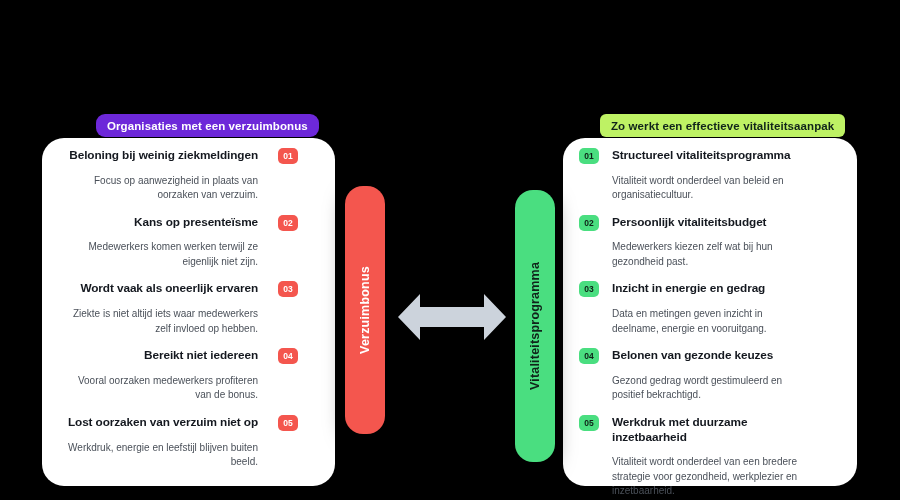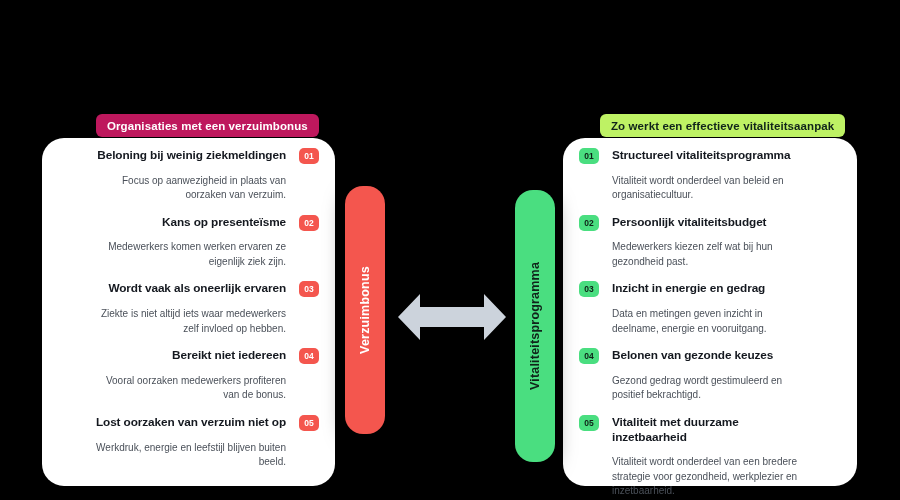--- a/index.html
+++ b/index.html
@@ -29,30 +29,30 @@
     border-radius:6px;
     display:flex;
     align-items:center;
     justify-content:center;
     font-size:11.5px;
     font-weight:bold;
     letter-spacing:0.1px;
     white-space:nowrap;
     padding:0 11px;
   }
-  #pill-left  { left:96px;  top:114px; color:#ffffff; background:#be185d; }
+  #pill-left  { left:96px;  top:114px; color:#ffffff; background:#6d28d9;border-radius:9px; }
   #pill-right { left:600px; top:114px; color:#10241a; background:#bef264; }
 
   
   .list { position:absolute; }
   #list-left  { left:42px;  top:148px; width:293px; }
   #list-right { left:563px; top:148px; width:294px; }
 
   .item { position:relative; display:flex; }
-  #list-left  .item { justify-content:flex-end; padding:0 16px 0 20px; }
+  #list-left  .item { padding:0 16px 0 20px;gap:7px; }
   #list-right .item { justify-content:flex-start; padding:0 20px 0 16px; }
 
   .item-body { }
   #list-left  .item-body { text-align:right; width:196px; }
   #list-right .item-body { text-align:left;  width:200px; }
 
   .item-title {
     font-size:11.8px;
     font-weight:bold;
     color:#14181f;
@@ -124,21 +124,21 @@
       <div class="item-body">
         <div class="item-title">Beloning bij weinig ziekmeldingen</div>
         <div class="item-desc">Focus op aanwezigheid in plaats van oorzaken van verzuim.</div>
       </div>
       <div class="num red">01</div>
     </div>
 
     <div class="item">
       <div class="item-body">
         <div class="item-title">Kans op presenteïsme</div>
-        <div class="item-desc">Medewerkers komen werken ervaren ze eigenlijk ziek zijn.</div>
+        <div class="item-desc">Medewerkers komen werken terwijl ze eigenlijk niet zijn.</div>
       </div>
       <div class="num red">02</div>
     </div>
 
     <div class="item">
       <div class="item-body">
         <div class="item-title">Wordt vaak als oneerlijk ervaren</div>
         <div class="item-desc">Ziekte is niet altijd iets waar medewerkers zelf invloed op hebben.</div>
       </div>
       <div class="num red">03</div>
@@ -192,21 +192,21 @@
       <div class="num green">04</div>
       <div class="item-body">
         <div class="item-title">Belonen van gezonde keuzes</div>
         <div class="item-desc">Gezond gedrag wordt gestimuleerd en positief bekrachtigd.</div>
       </div>
     </div>
 
     <div class="item">
       <div class="num green">05</div>
       <div class="item-body">
-        <div class="item-title">Vitaliteit met duurzame inzetbaarheid</div>
+        <div class="item-title">Werkdruk met duurzame inzetbaarheid</div>
         <div class="item-desc">Vitaliteit wordt onderdeel van een bredere strategie voor gezondheid, werkplezier en inzetbaarheid.</div>
       </div>
     </div>
 
   </div>
 
   <div class="bar" id="bar-red">
     <span class="bar-label">Verzuimbonus</span>
   </div>
 

